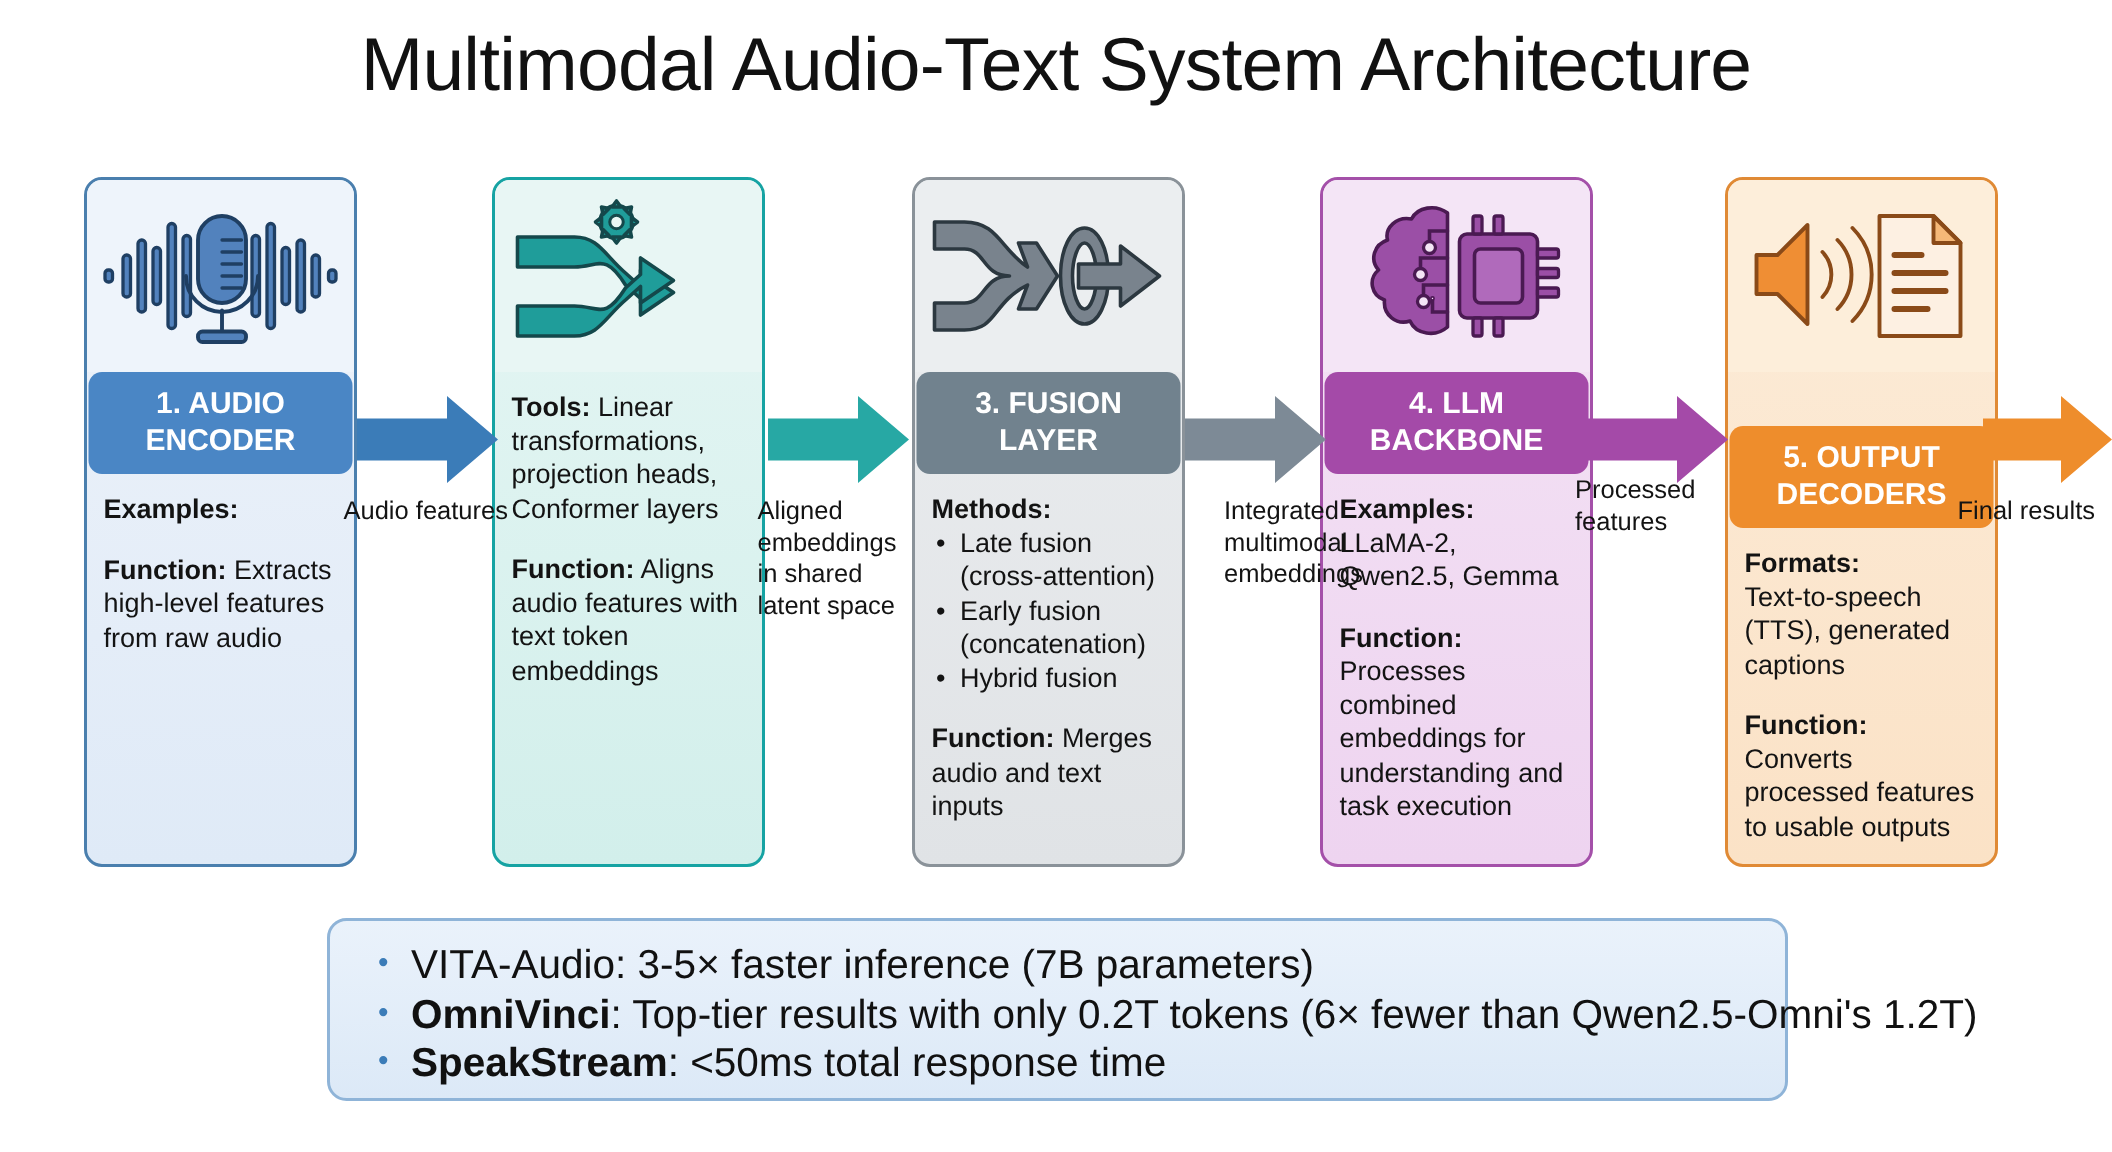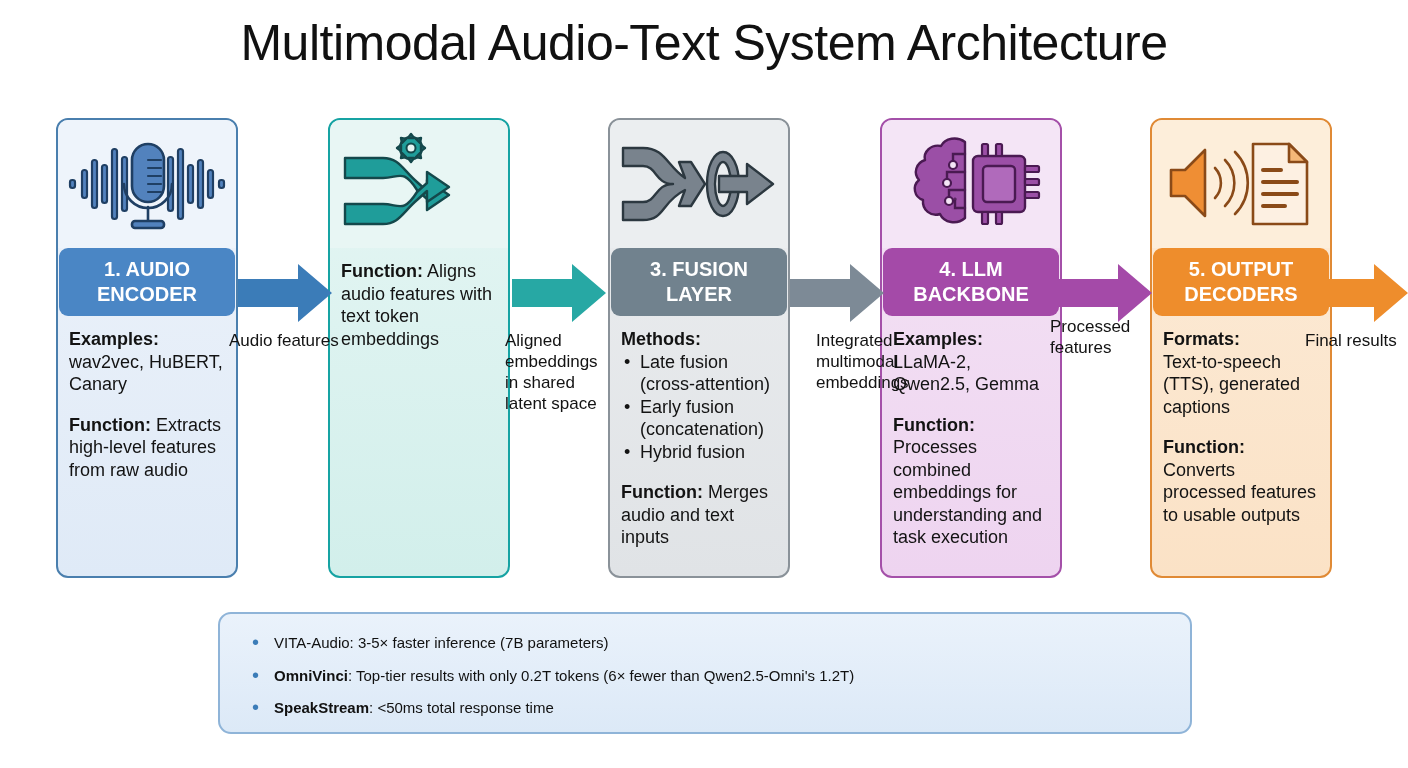--- a/index.html
+++ b/index.html
@@ -87,21 +87,21 @@
   #col2 .iconbox { background: #e8f6f4; }
   #col2 .hdr { background: #18a6a2; }
   #col3 { left: 608px; border-color: #8a9299; background: linear-gradient(#eceef0, #e0e3e6); }
   #col3 .iconbox { background: #ebeef0; }
   #col3 .hdr { background: #71828e; }
   #col4 { left: 880px; border-color: #a450a9; background: linear-gradient(#f4e4f5, #eed4f0); }
   #col4 .iconbox { background: #f4e5f6; }
   #col4 .hdr { background: #a44aa8; }
   #col5 { left: 1150px; border-color: #e08a35; background: linear-gradient(#fcecd9, #fbe2c6); }
   #col5 .iconbox { background: #fdeeda; }
-  #col5 .hdr { background: #ee8d2c; }
+  #col5 .hdr { background: #ee8d2c; margin-top: 36px; }
 
   
   .arrow {
     position: absolute;
     top: 262px;
     width: 96px;
     height: 62px;
   }
   .arrow svg { display: block; width: 96px; height: 62px; }
   .arrowlabel {
@@ -119,21 +119,21 @@
     width: 974px; height: 122px;
     background: linear-gradient(#eaf2fb, #dce9f7);
     border: 2px solid #8fb4d8;
     border-radius: 13px;
     padding: 13px 20px 0 28px;
   }
   .callout ul { margin: 0; padding: 0; list-style: none; }
   .callout li {
     position: relative;
     padding-left: 26px;
-    font-size: 15px;
+    font-size: 27px;
     line-height: 32.5px;
     color: #111111;
     white-space: nowrap;
   }
   .callout li::before {
     content: "•";
     position: absolute;
     left: 4px;
     top: -1px;
     color: #3b7cb8;
@@ -182,21 +182,20 @@
       </g>
     </svg>
   </div>
   <div class="hdr">
     <span>1. AUDIO</span>
     <span>ENCODER</span>
   </div>
   <div class="body">
     <p>
       <b>Examples:</b><br>
-      <span>wav2vec, HuBERT, Canary</span>
     </p>
     <p>
       <b>Function:</b>
       <span>Extracts high-level features from raw audio</span>
     </p>
   </div>
 </div>
 
 <div class="col" id="col2">
   <div class="iconbox">
@@ -205,20 +204,24 @@
         <path d="M6 26 h38 c16 0 20 12 34 24 l10 9 v-11 l22 15 -22 15 v-11 l-10 -9 C64 36 60 46 44 46 H6 Z"></path>
         <path d="M6 62 h38 c16 0 20 -12 34 -24 l10 -9 v11 l22 -15 -22 -15 v11 l-10 9 C64 52 60 42 44 42 H6 Z" transform="translate(0,30)"></path>
         <circle cx="72" cy="16" r="11" fill="#1f9d9a"></circle>
         <path d="M72 2 l3 4 h-6z M72 30 l3 -4 h-6z M58 16 l4 3 v-6z M86 16 l-4 3 v-6z
                  M62 6 l5 1 -4 4z M82 26 l-5 -1 4 -4z M62 26 l5 -1 -4 -4z M82 6 l-5 1 4 4z"></path>
       </g>
       <circle cx="72" cy="16" r="4.5" fill="#e8f6f4" stroke="#14484b" stroke-width="2"></circle>
     </svg>
   </div>
   <div class="body">
+    <p>
+      <b>Tools:</b>
+      <span>Linear transformations, projection heads, Conformer layers</span>
+    </p>
     <p>
       <b>Function:</b>
       <span>Aligns audio features with text token embeddings</span>
     </p>
   </div>
 </div>
 
 <div class="col" id="col3">
   <div class="iconbox">
     <svg width="160" height="100" viewBox="0 0 160 100">

